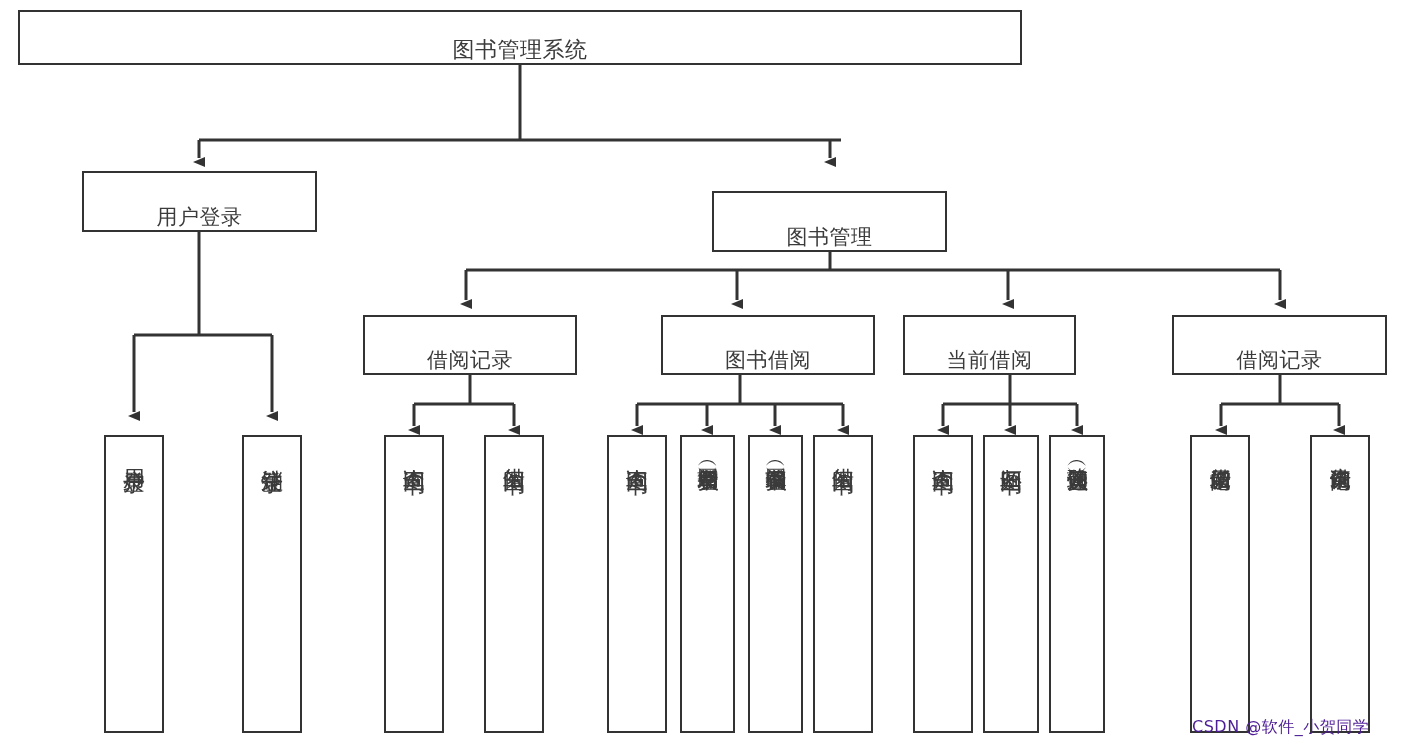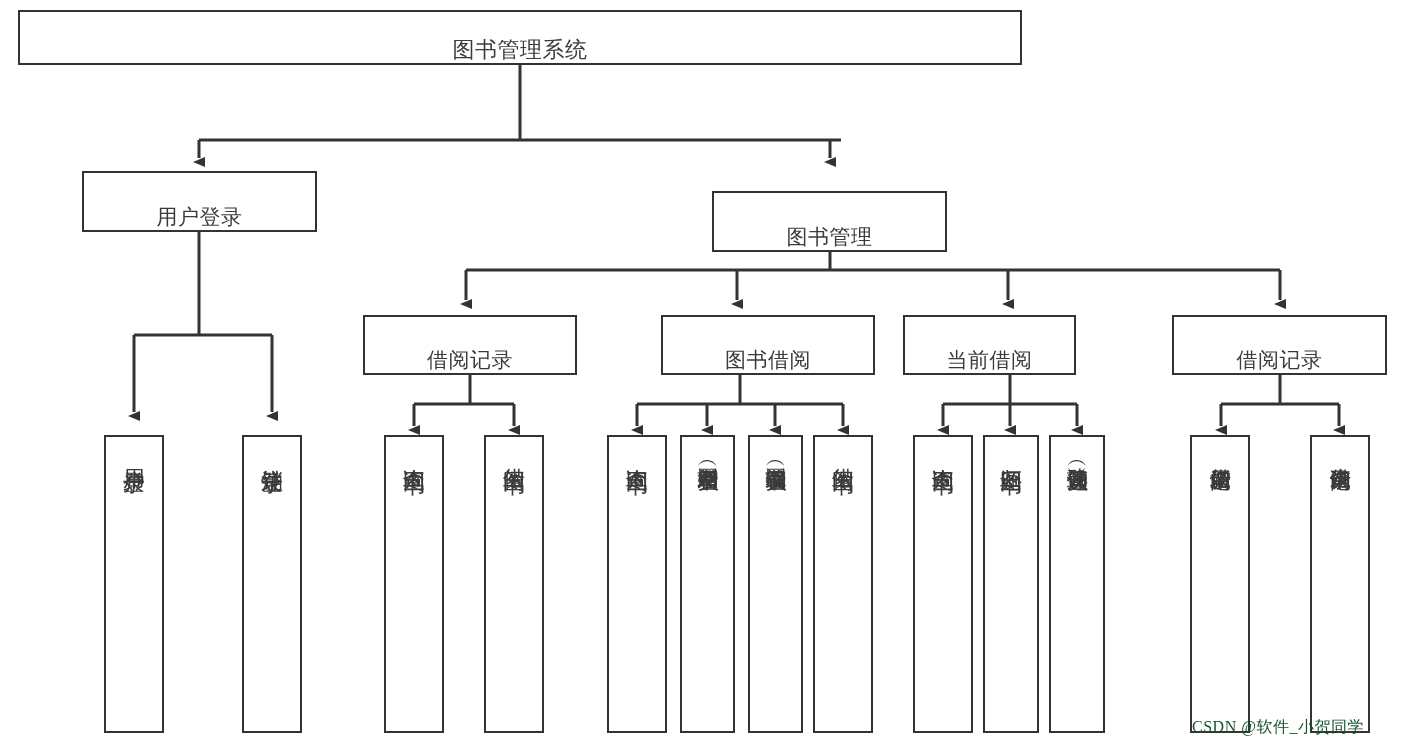--- a/index.html
+++ b/index.html
@@ -60,24 +60,23 @@
     white-space: nowrap;
     height: auto;
   }
   .node.vertical.tall .node-label {
     font-size: 21px;
     letter-spacing: 0.5px;
   }
   .watermark {
     position: absolute;
     font-size: 16px;
-    color: #14532d;
+    color: #4c1d95;
     white-space: nowrap;
     letter-spacing: 0.5px;
-    font-family: Liberation Serif, serif;
   }
 </style>
 </head>
 <body>
 
 <div id="canvas">
 
   <svg id="edges" viewBox="0 0 1405 747" xmlns="http://www.w3.org/2000/svg">
     <defs>
       <marker id="arrow" markerWidth="10" markerHeight="12" refX="1" refY="6" orient="auto" markerUnits="userSpaceOnUse">

